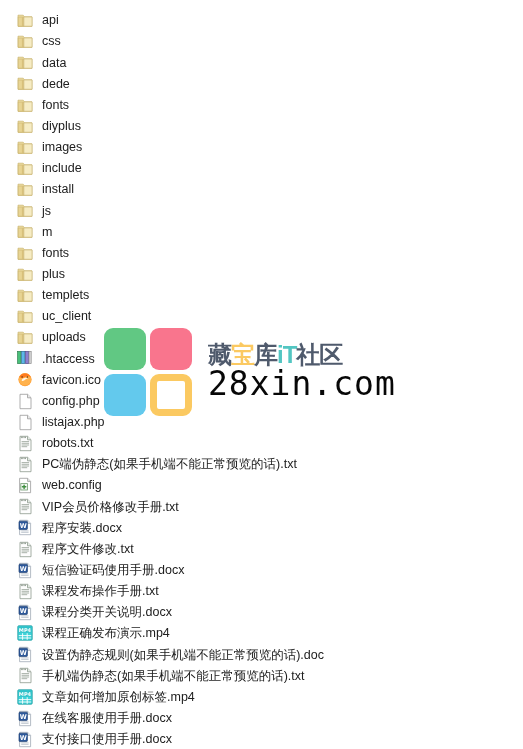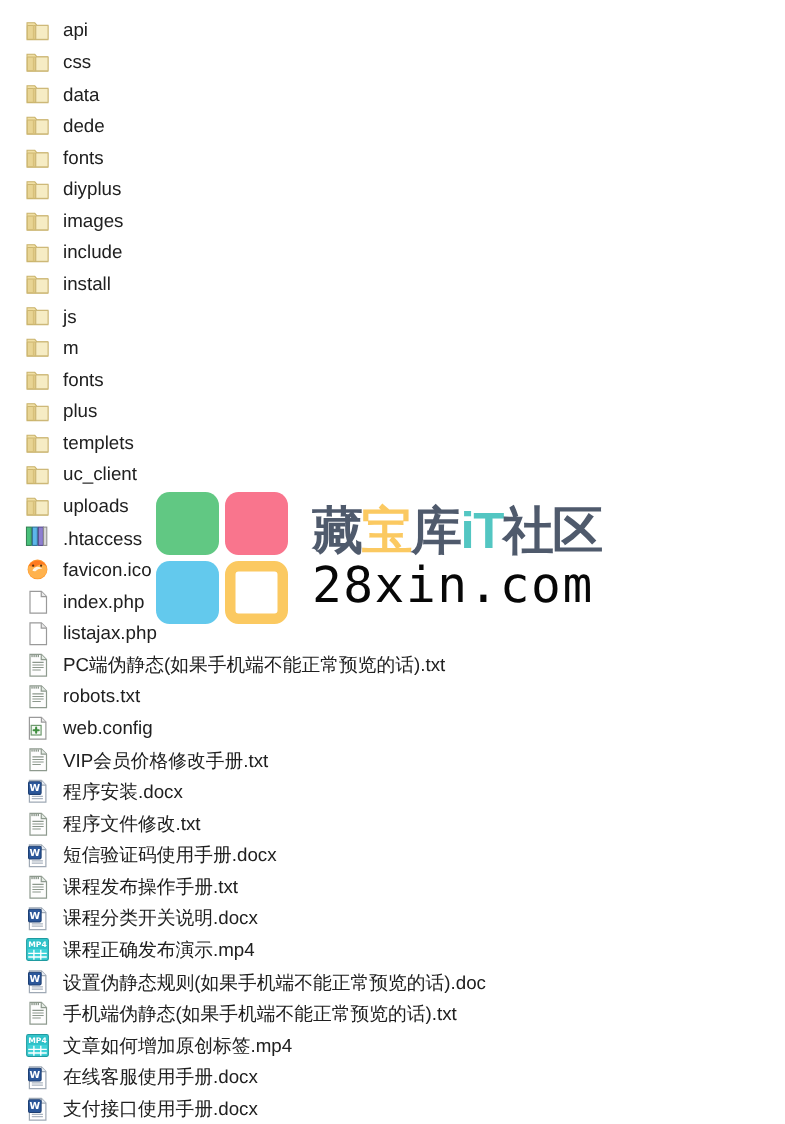--- a/index.html
+++ b/index.html
@@ -44,21 +44,21 @@
     border: 7px solid #fbc85c;
     box-sizing: border-box;
   }
   .wm-text {
     margin-left: 16px;
     display: flex;
     flex-direction: column;
     justify-content: center;
   }
   .wm-line1 {
-    font-size: 34px;
+    font-size: 24px;
     font-weight: bold;
     line-height: 1.05;
     letter-spacing: -1px;
     white-space: nowrap;
   }
   .wm-line2 {
     font-size: 33px;
     font-weight: normal;
     line-height: 1.05;
     letter-spacing: 1px;
@@ -305,21 +305,21 @@
       <circle cx="5.1" cy="6.1" r=".75" fill="#5a3410"></circle>
       <circle cx="10.4" cy="6.1" r=".75" fill="#5a3410"></circle>
     </svg></span></span>
       <span class="row-label">favicon.ico</span>
     </div>
     <div class="row">
       <span class="row-icon"><span class="ico ico-page"><svg viewBox="0 0 17 17">
       <path d="M3 1.3h7.6L14 4.7v11H3z" fill="#ffffff" stroke="#9a9a9a" stroke-width=".8"></path>
       <path d="M10.5 1.3v3.5H14" fill="#eaeaea" stroke="#9a9a9a" stroke-width=".8"></path>
     </svg></span></span>
-      <span class="row-label">index.php</span>
+      <span class="row-label">config.php</span>
     </div>
     <div class="row">
       <span class="row-icon"><span class="ico ico-page"><svg viewBox="0 0 17 17">
       <path d="M3 1.3h7.6L14 4.7v11H3z" fill="#ffffff" stroke="#9a9a9a" stroke-width=".8"></path>
       <path d="M10.5 1.3v3.5H14" fill="#eaeaea" stroke="#9a9a9a" stroke-width=".8"></path>
     </svg></span></span>
       <span class="row-label">listajax.php</span>
     </div>
     <div class="row">
       <span class="row-icon"><span class="ico ico-text"><svg viewBox="0 0 17 17">
@@ -328,37 +328,37 @@
       <g stroke="#8c988c" stroke-width=".75">
         <path d="M4.6 6.6h7.5M4.6 8.3h7.5M4.6 10h7.5M4.6 11.7h5.6"></path>
       </g>
       <g fill="#8c988c">
         <rect x="3.9" y="1.6" width=".9" height="1.5"></rect>
         <rect x="5.3" y="1.6" width=".9" height="1.5"></rect>
         <rect x="6.7" y="1.6" width=".9" height="1.5"></rect>
         <rect x="8.1" y="1.6" width=".9" height="1.5"></rect>
       </g>
     </svg></span></span>
-      <span class="row-label">PC端伪静态(如果手机端不能正常预览的话).txt</span>
+      <span class="row-label">robots.txt</span>
     </div>
     <div class="row">
       <span class="row-icon"><span class="ico ico-text"><svg viewBox="0 0 17 17">
       <path d="M3 1.3h7.6L14 4.7v11H3z" fill="#fdfdfd" stroke="#8e9a8e" stroke-width=".8"></path>
       <path d="M10.5 1.3v3.5H14" fill="#e4ebe4" stroke="#8e9a8e" stroke-width=".8"></path>
       <g stroke="#8c988c" stroke-width=".75">
         <path d="M4.6 6.6h7.5M4.6 8.3h7.5M4.6 10h7.5M4.6 11.7h5.6"></path>
       </g>
       <g fill="#8c988c">
         <rect x="3.9" y="1.6" width=".9" height="1.5"></rect>
         <rect x="5.3" y="1.6" width=".9" height="1.5"></rect>
         <rect x="6.7" y="1.6" width=".9" height="1.5"></rect>
         <rect x="8.1" y="1.6" width=".9" height="1.5"></rect>
       </g>
     </svg></span></span>
-      <span class="row-label">robots.txt</span>
+      <span class="row-label">PC端伪静态(如果手机端不能正常预览的话).txt</span>
     </div>
     <div class="row">
       <span class="row-icon"><span class="ico ico-config"><svg viewBox="0 0 16 17">
       <path d="M2.6 1.3h8L13.6 4.4v11.3h-11z" fill="#ffffff" stroke="#9a9a9a" stroke-width=".8"></path>
       <path d="M10.6 1.3v3.1h3" fill="#eaeaea" stroke="#9a9a9a" stroke-width=".8"></path>
       <rect x="3.8" y="6.6" width="6.6" height="6.4" fill="#f2f7f2" stroke="#6f9a6f" stroke-width=".8"></rect>
       <g stroke="#3f8f3f" stroke-width="1.4" stroke-linecap="round">
         <path d="M7.1 8.1v3.4M5.4 9.8h3.4"></path>
       </g>
     </svg></span></span>

